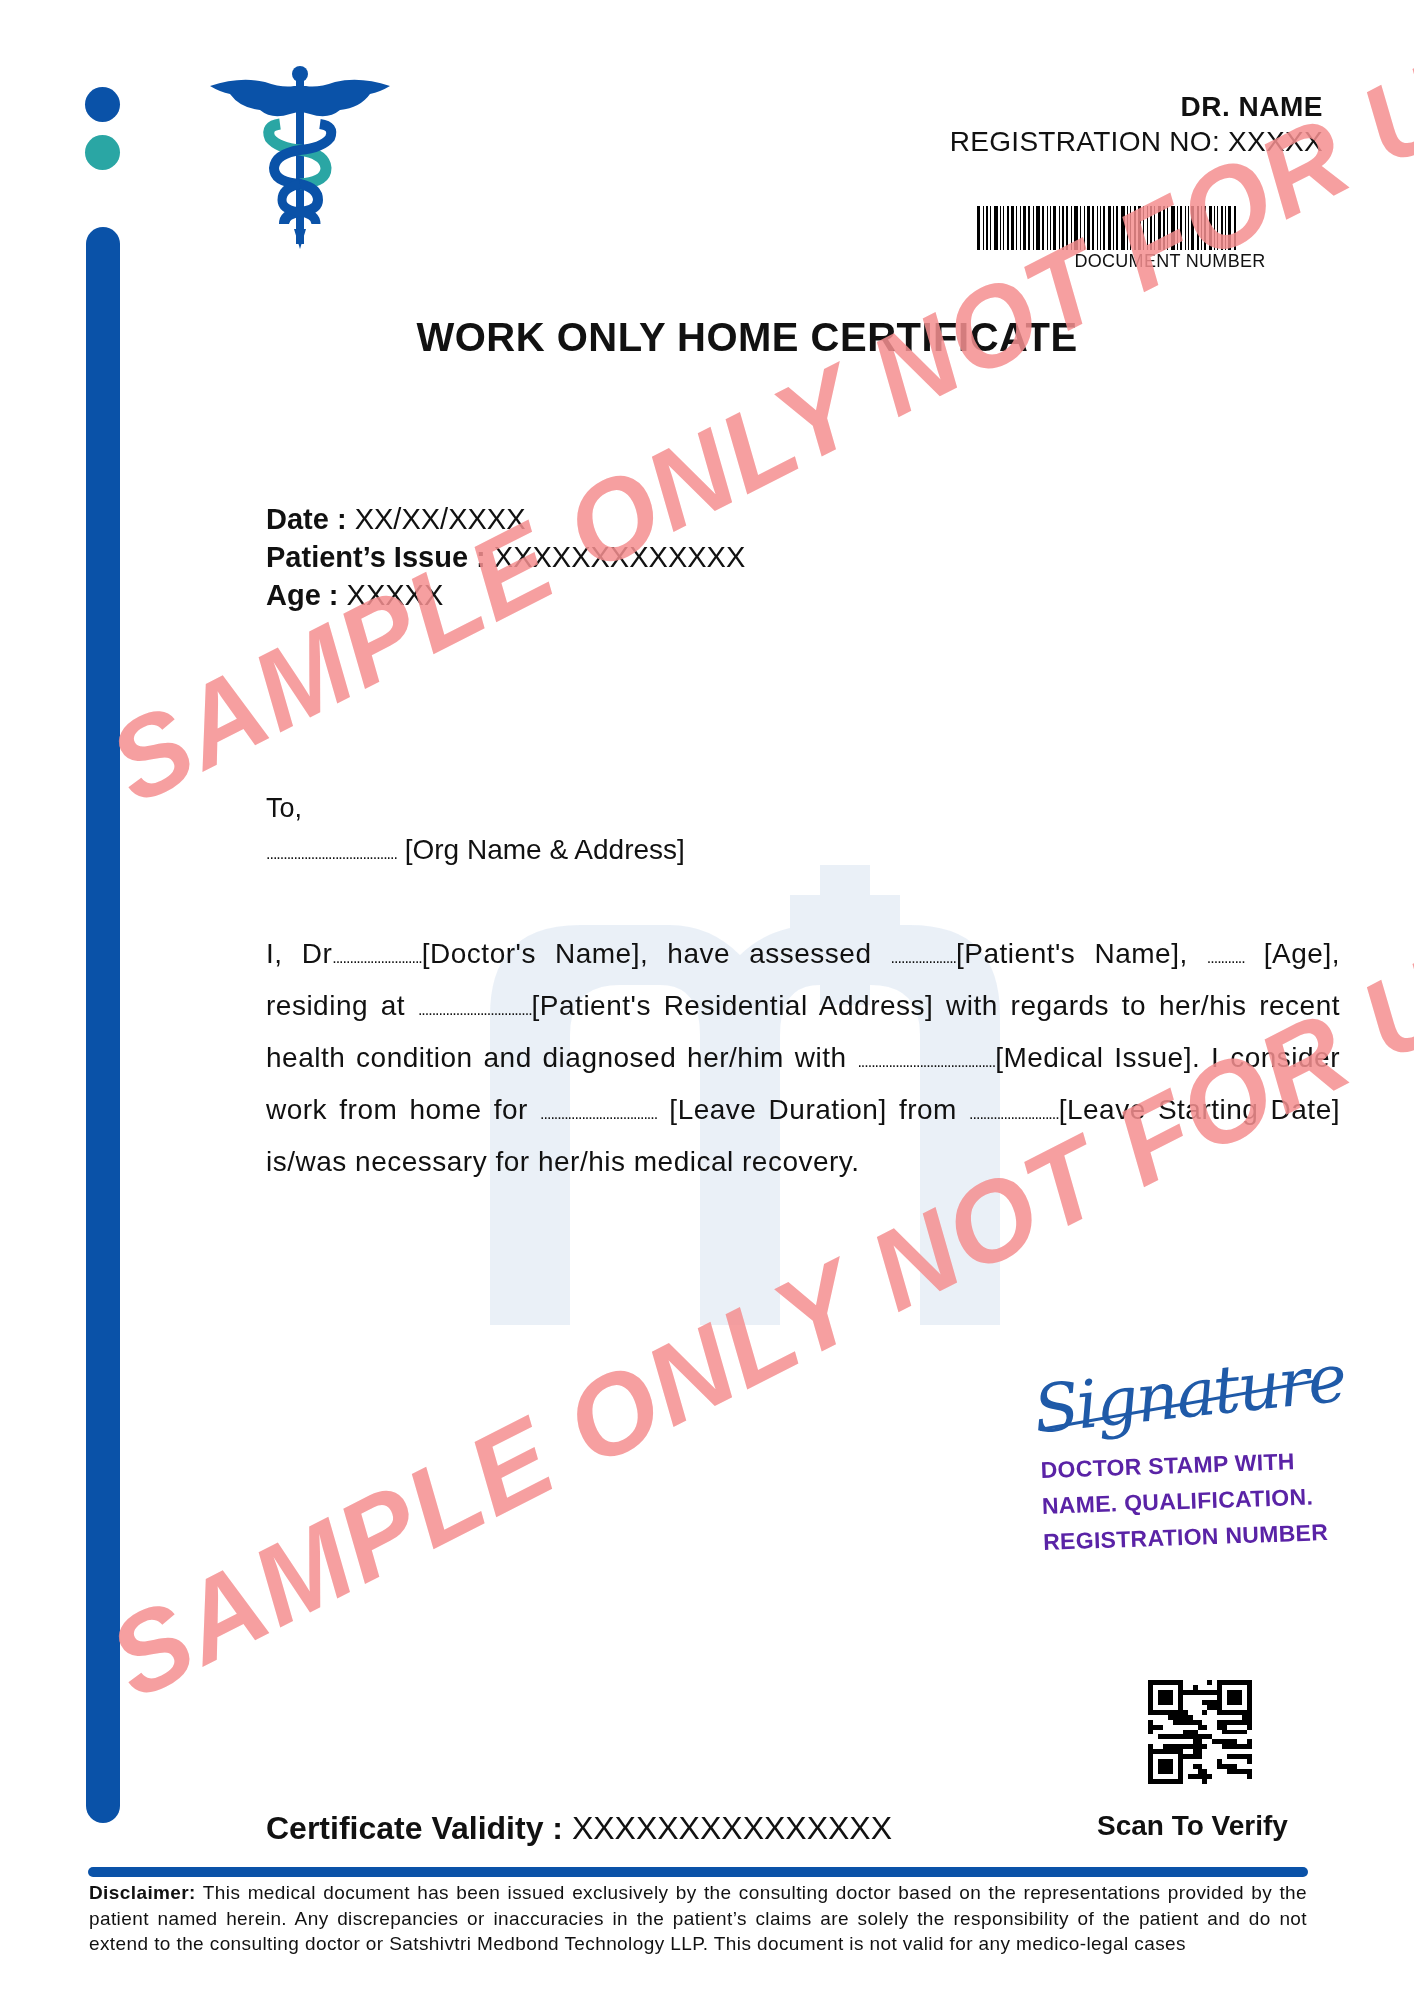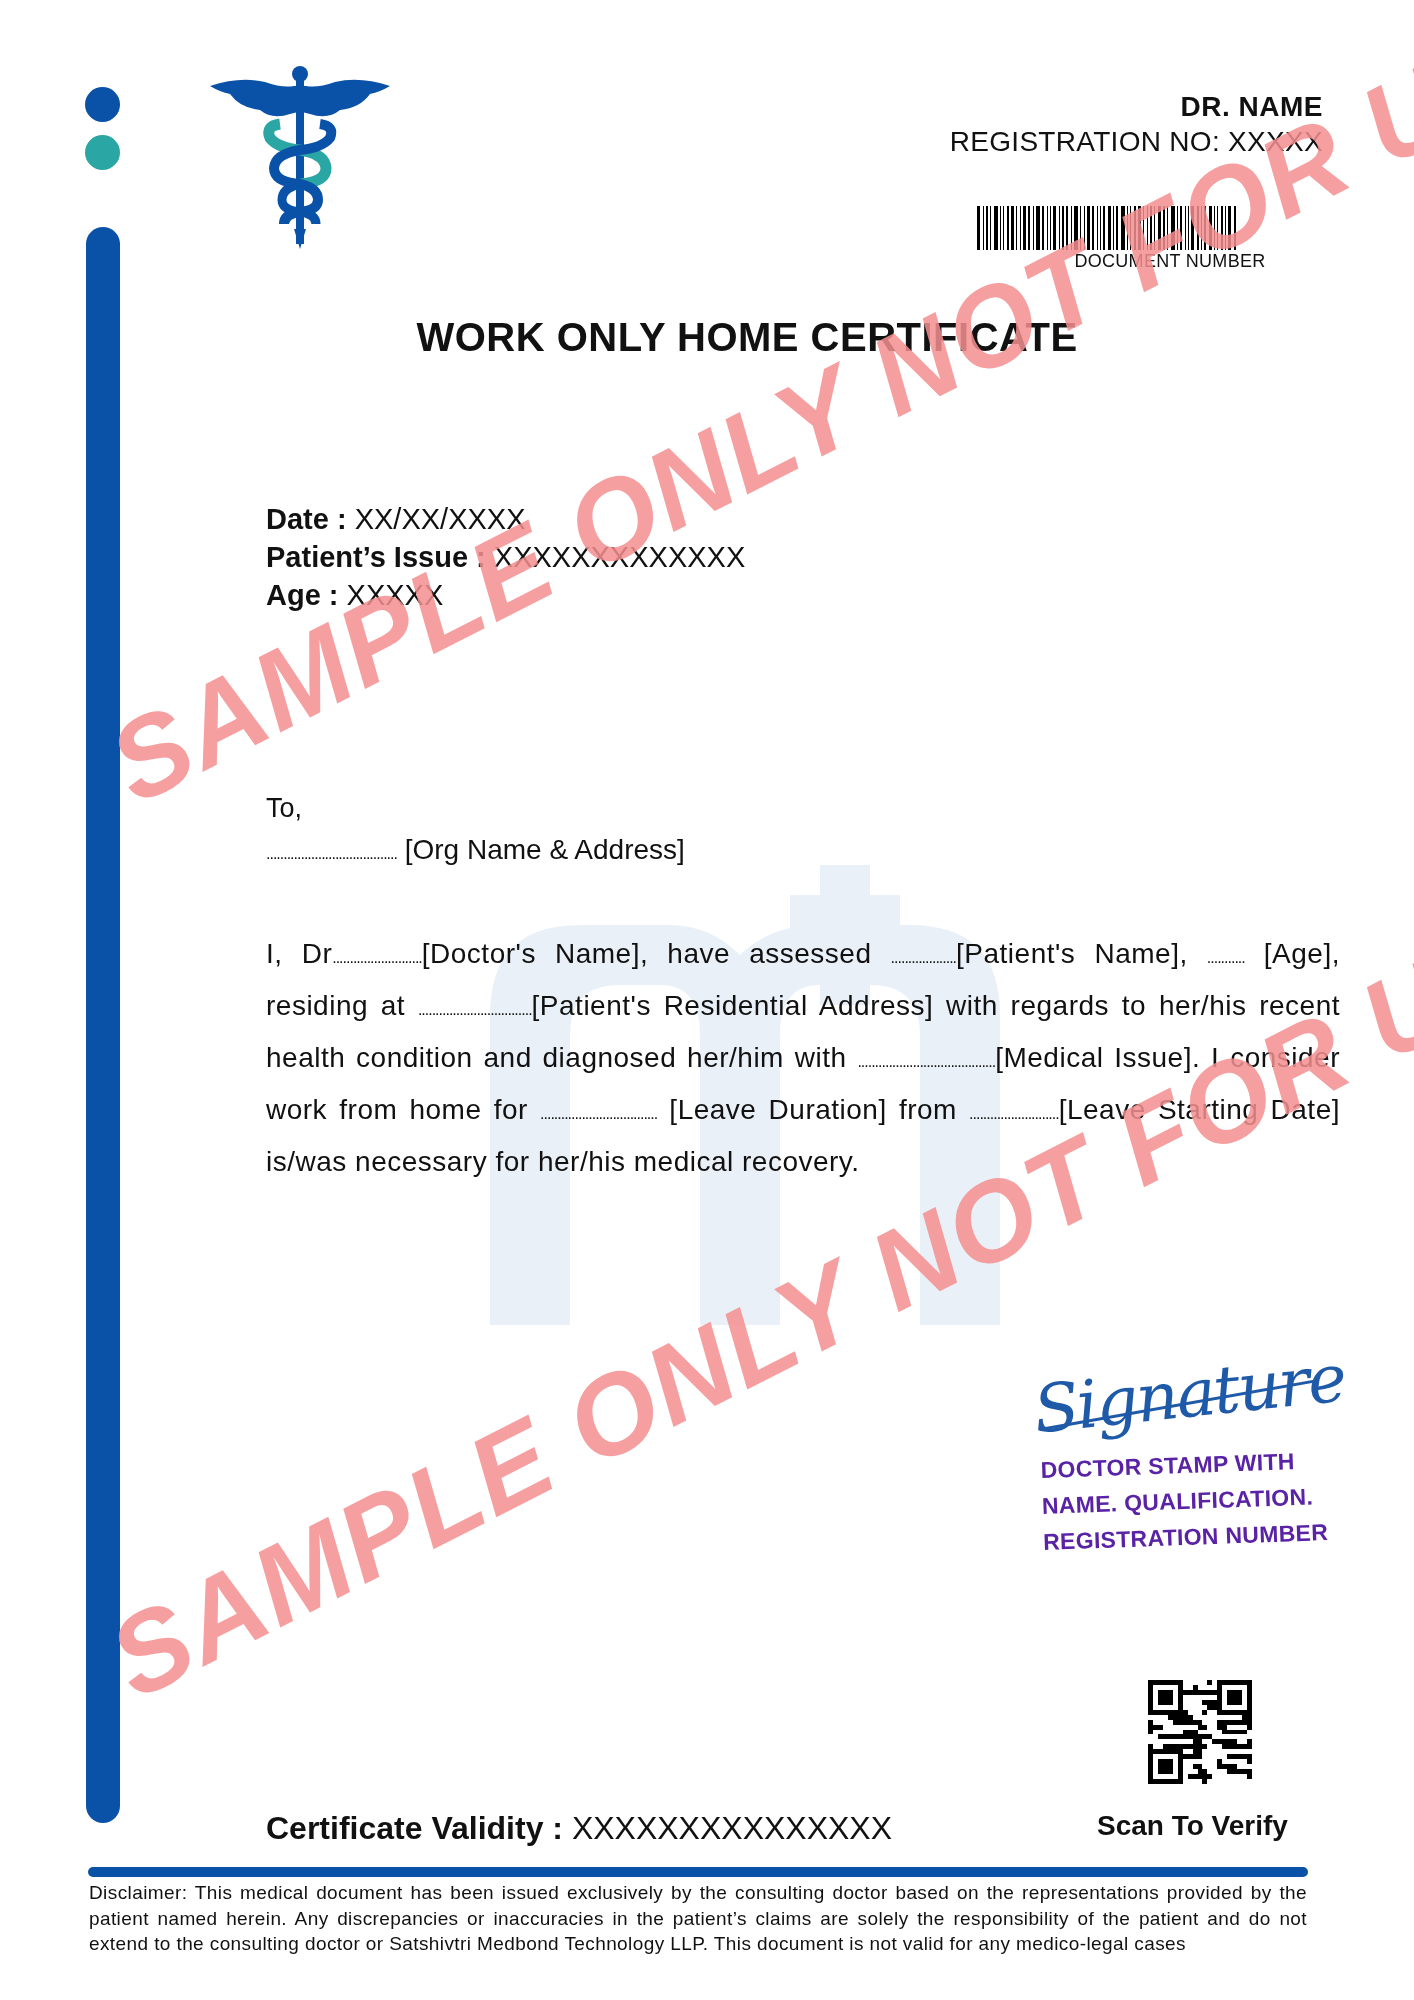--- a/index.html
+++ b/index.html
@@ -40,21 +40,21 @@
   .sig-line { position:absolute; left:1040px; top:1428px; width:280px; height:3px; background:#1f5aa8; transform:rotate(-10deg); transform-origin:left center; }
   .stamp { position:absolute; left:1040px; top:1452px; color:#5a23a6; font-weight:bold; font-size:23px; line-height:36px; transform:rotate(-2deg); transform-origin:left top; letter-spacing:0.3px; }
 
   .qr { position:absolute; left:1148px; top:1680px; width:104px; height:104px; }
   .scan { position:absolute; left:1097px; top:1810px; font-weight:bold; font-size:28px; }
   .validity { position:absolute; left:266px; top:1810px; font-size:32px; }
   .validity b { font-weight:bold; }
 
   .hr { position:absolute; left:88px; top:1867px; width:1220px; height:10px; background:#0a52a8; border-radius:5px; }
   .disclaimer { position:absolute; left:89px; top:1880px; width:1218px; font-size:19px; line-height:25.5px; text-align:justify; letter-spacing:0.4px; }
-  .disclaimer b { font-weight:normal; }
+  .disclaimer b { font-weight:bold; }
 
   
   .sample { position:absolute; color:#f58f90; opacity:0.85; font-weight:bold; font-style:italic; font-size:112px; white-space:nowrap; transform-origin:left bottom; letter-spacing:2px; z-index:5; pointer-events:none; }
   .sample1 { left:148px; top:700px; transform:rotate(-27deg); }
   .sample2 { left:148px; top:1595px; transform:rotate(-27deg); }
 
   .layer { position:absolute; z-index:1; }
 </style>
 </head>
 <body>

